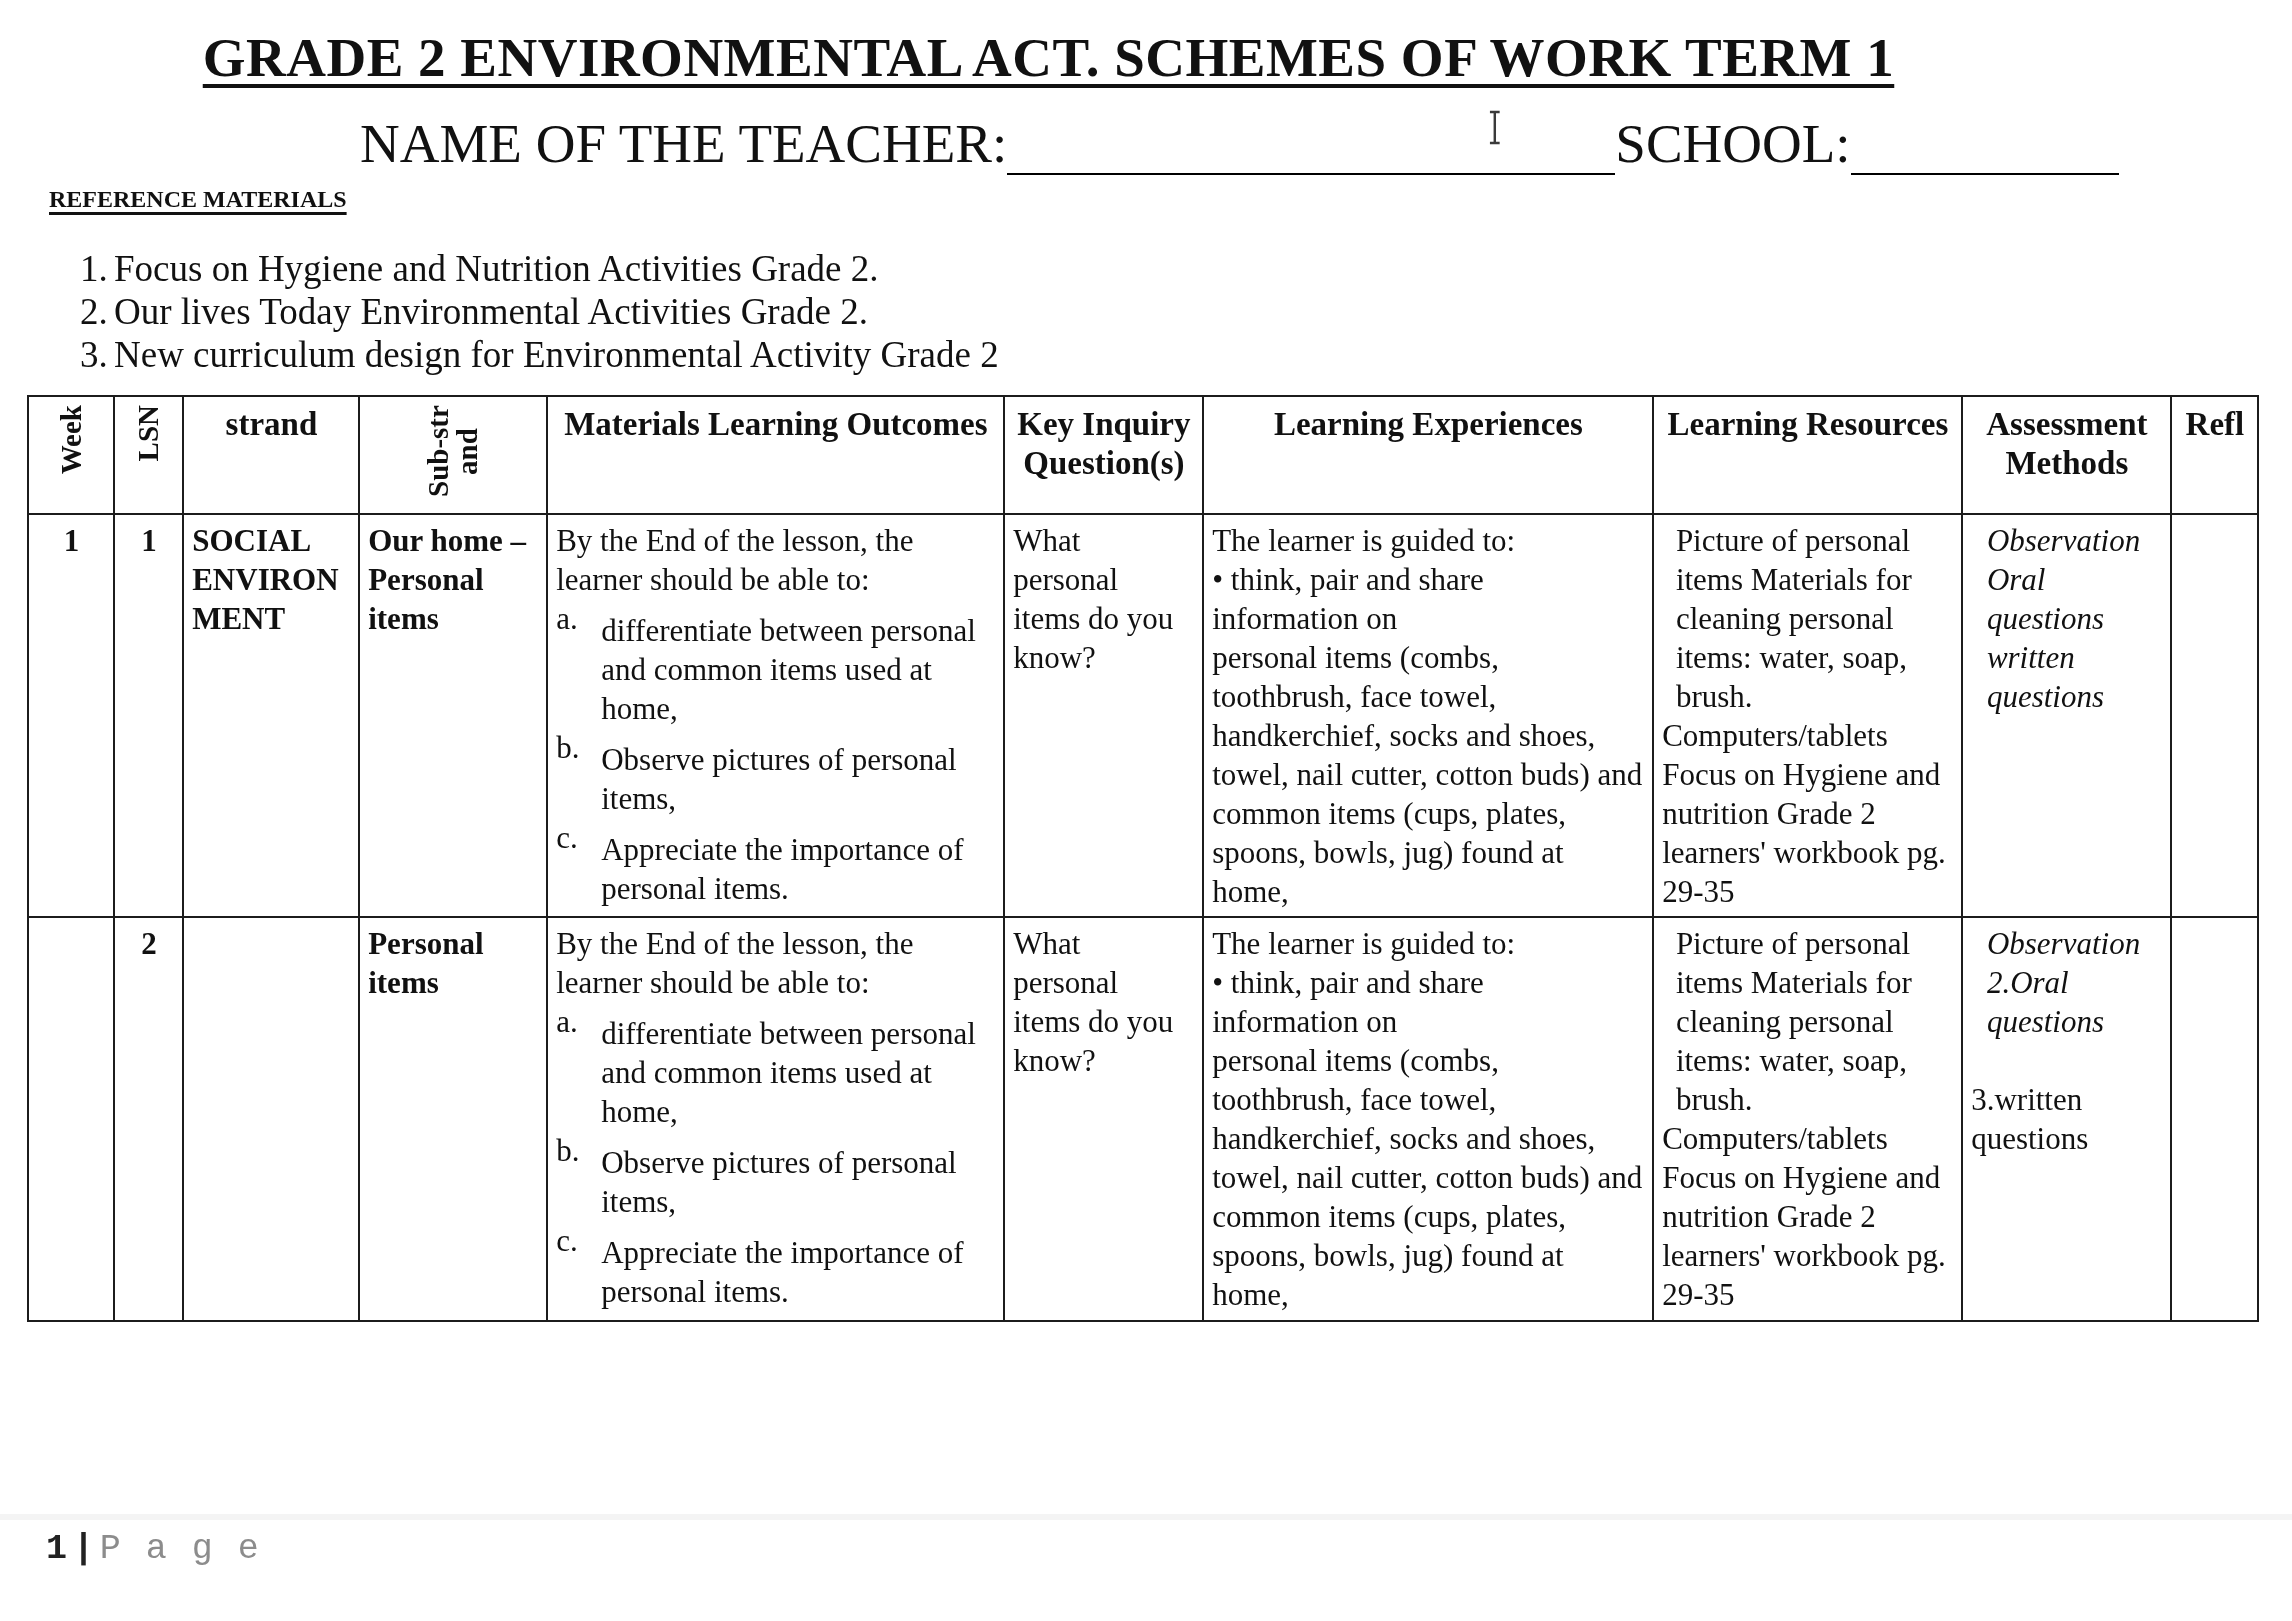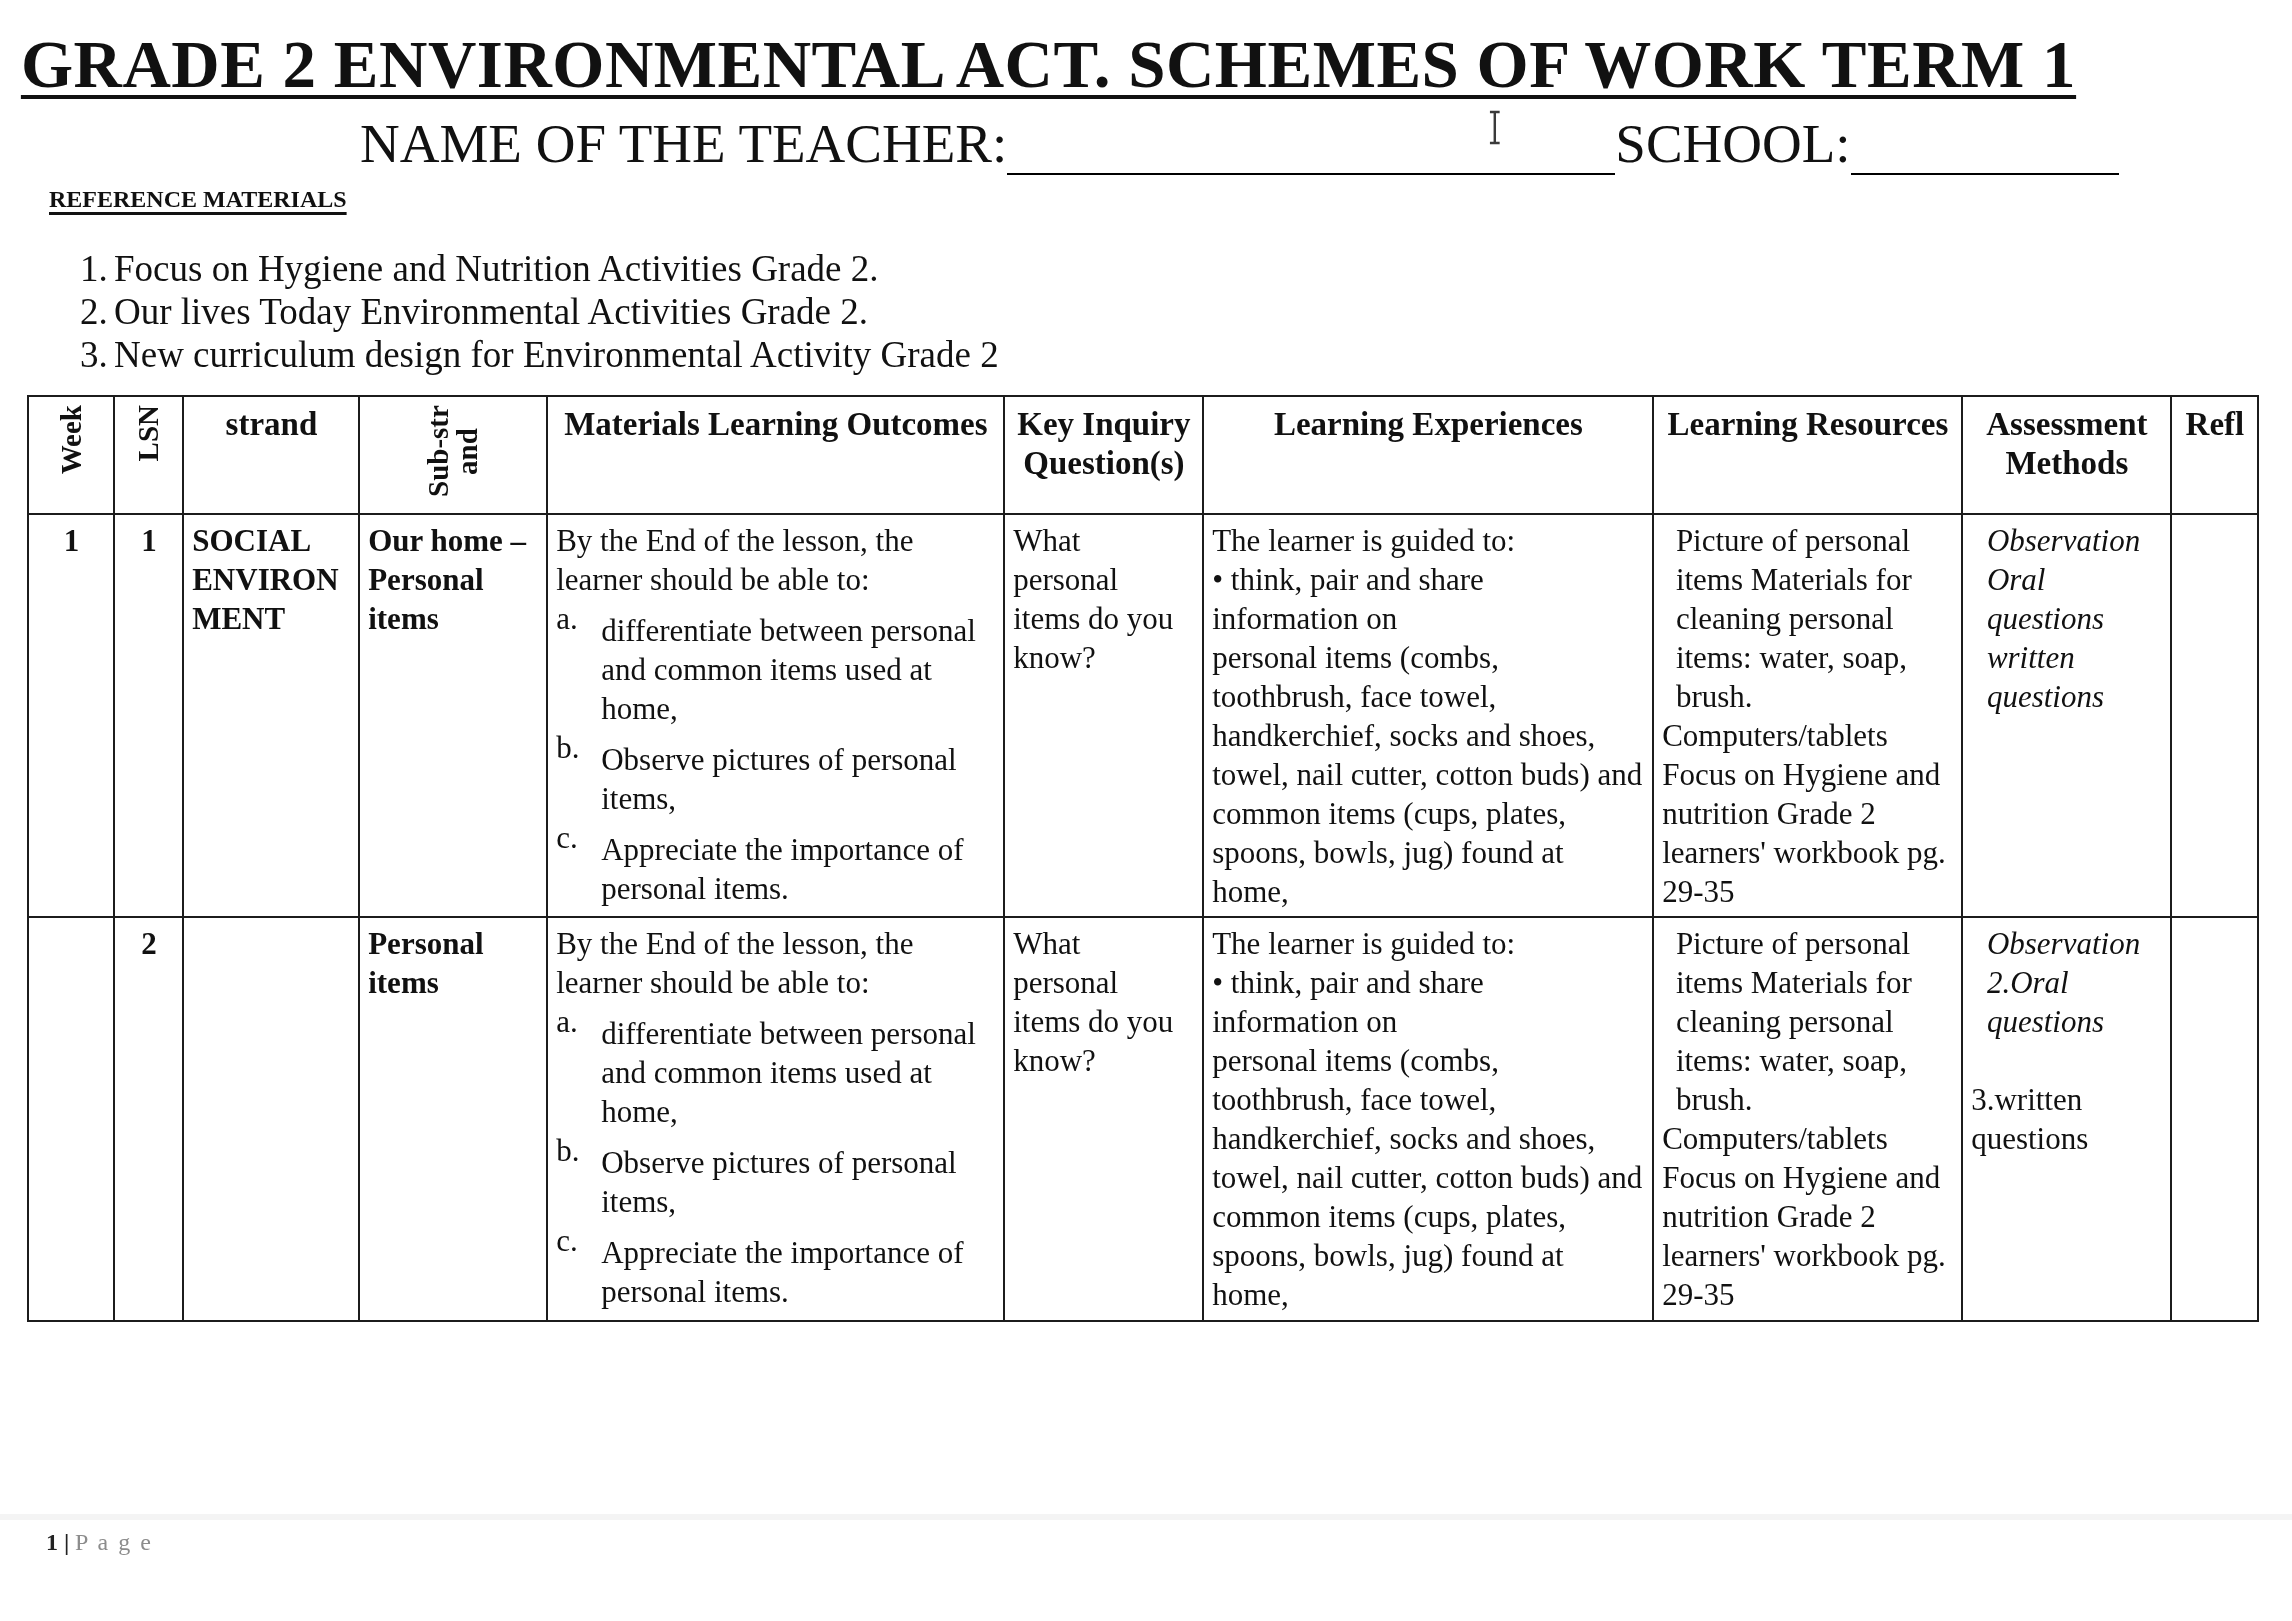--- a/index.html
+++ b/index.html
@@ -1,21 +1,21 @@
 <!DOCTYPE html>
 <html><head>
 <meta charset="utf-8">
 <style>
   html,body{margin:0;padding:0;background:#ffffff;}
   body{width:2293px;height:1621px;position:relative;overflow:hidden;
        font-family:"Liberation Serif",serif;color:#111;}
 
   
   .title{position:absolute;top:25.5px;left:0;width:2097px;padding-right:196px;
-         text-align:center;font-size:67px;font-weight:bold;letter-spacing:0.5px;
+         text-align:center;font-size:55px;font-weight:bold;letter-spacing:0.5px;
          text-decoration:underline;text-decoration-thickness:3.9px;text-underline-offset:7.8px;}
   .teacher-line{position:absolute;top:112px;left:360px;font-size:55px;white-space:nowrap;}
   .blank{display:inline-block;border-bottom:2.9px solid #000;height:39px;vertical-align:bottom;}
   .blank.teacher{width:608px;}
   .blank.school{width:268px;}
   .ibeam{position:absolute;top:110px;left:1486px;width:17.6px;height:35px;}
   .ibeam svg{display:block;}
 
   .ref-heading{position:absolute;top:186px;left:49px;font-size:24px;font-weight:bold;
                text-decoration:underline;text-decoration-thickness:2.9px;text-underline-offset:4.9px;}
@@ -44,22 +44,22 @@
   .ind2{padding-left:15.7px;font-style:italic;}
   .gap-top{margin-top:39px;}
   .oc{display:flex;}
   .oc .m{flex:0 0 45px;}
   .oc .t{flex:1;margin-top:12px;}
   td.c-slo{padding-left:5.9px;}
   td.c-ki{padding-left:11.8px;border-radius:19px;}
 
   
   .footer-rule{position:absolute;top:1514px;left:0;width:2293px;height:5.9px;background:#f4f4f4;}
-  .footer{position:absolute;top:1529px;left:46px;font-family:Liberation Serif, serif;
-          font-size:24px;}
+  .footer{position:absolute;top:1529px;left:46px;font-family:Liberation Mono, monospace;
+          font-size:35px;}
   .footer .num{font-weight:bold;color:#222;}
   .footer .bar{font-weight:bold;color:#222;padding:0 5.9px;}
   .footer .pword{color:#8c8c8c;letter-spacing:2px;}
 </style>
 </head>
 <body>
 
 <div class="title">GRADE 2 ENVIRONMENTAL ACT. SCHEMES OF WORK TERM 1</div>
 
 <div class="teacher-line">

